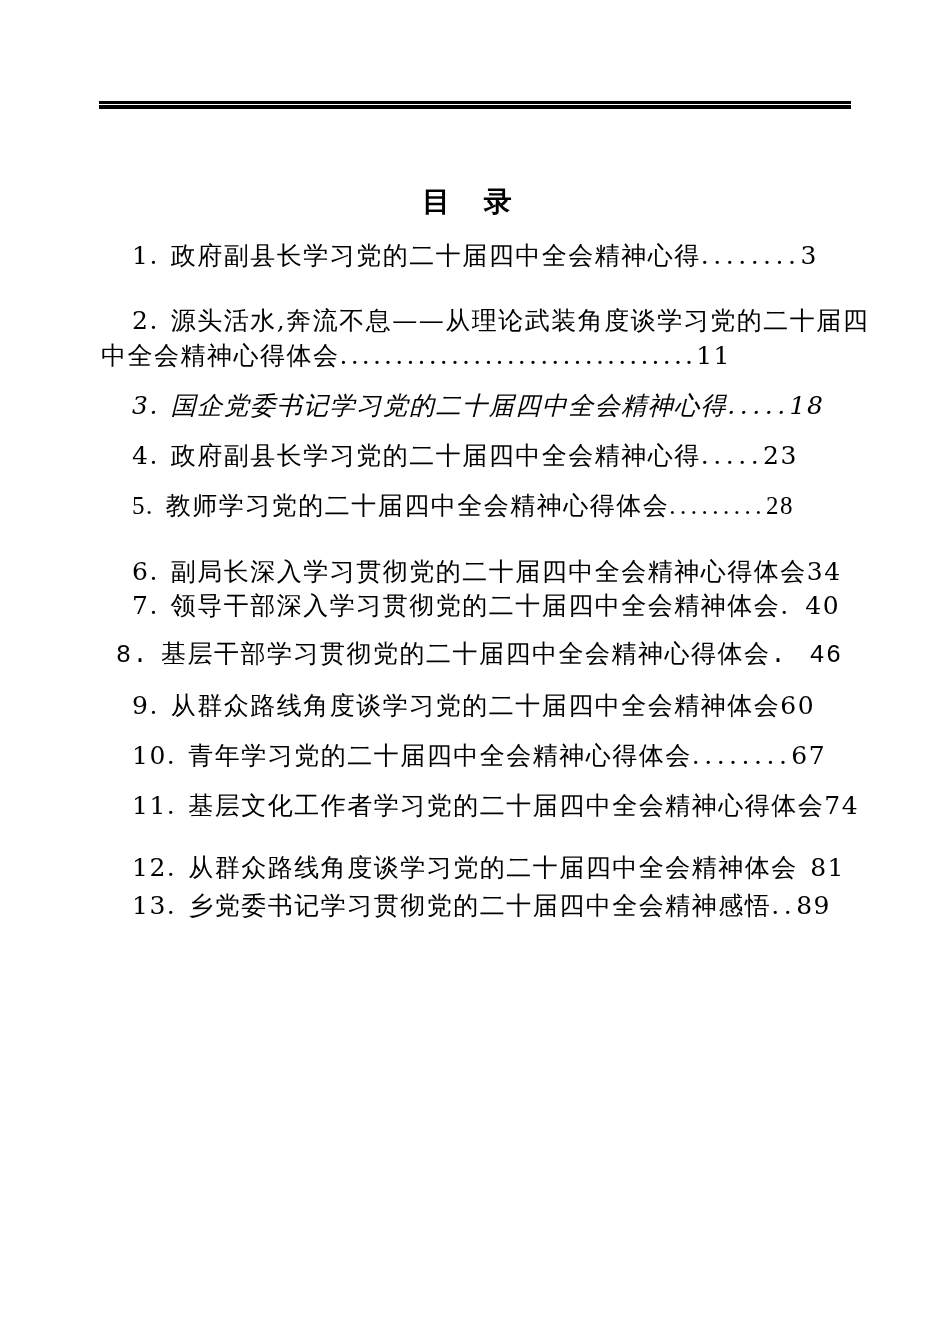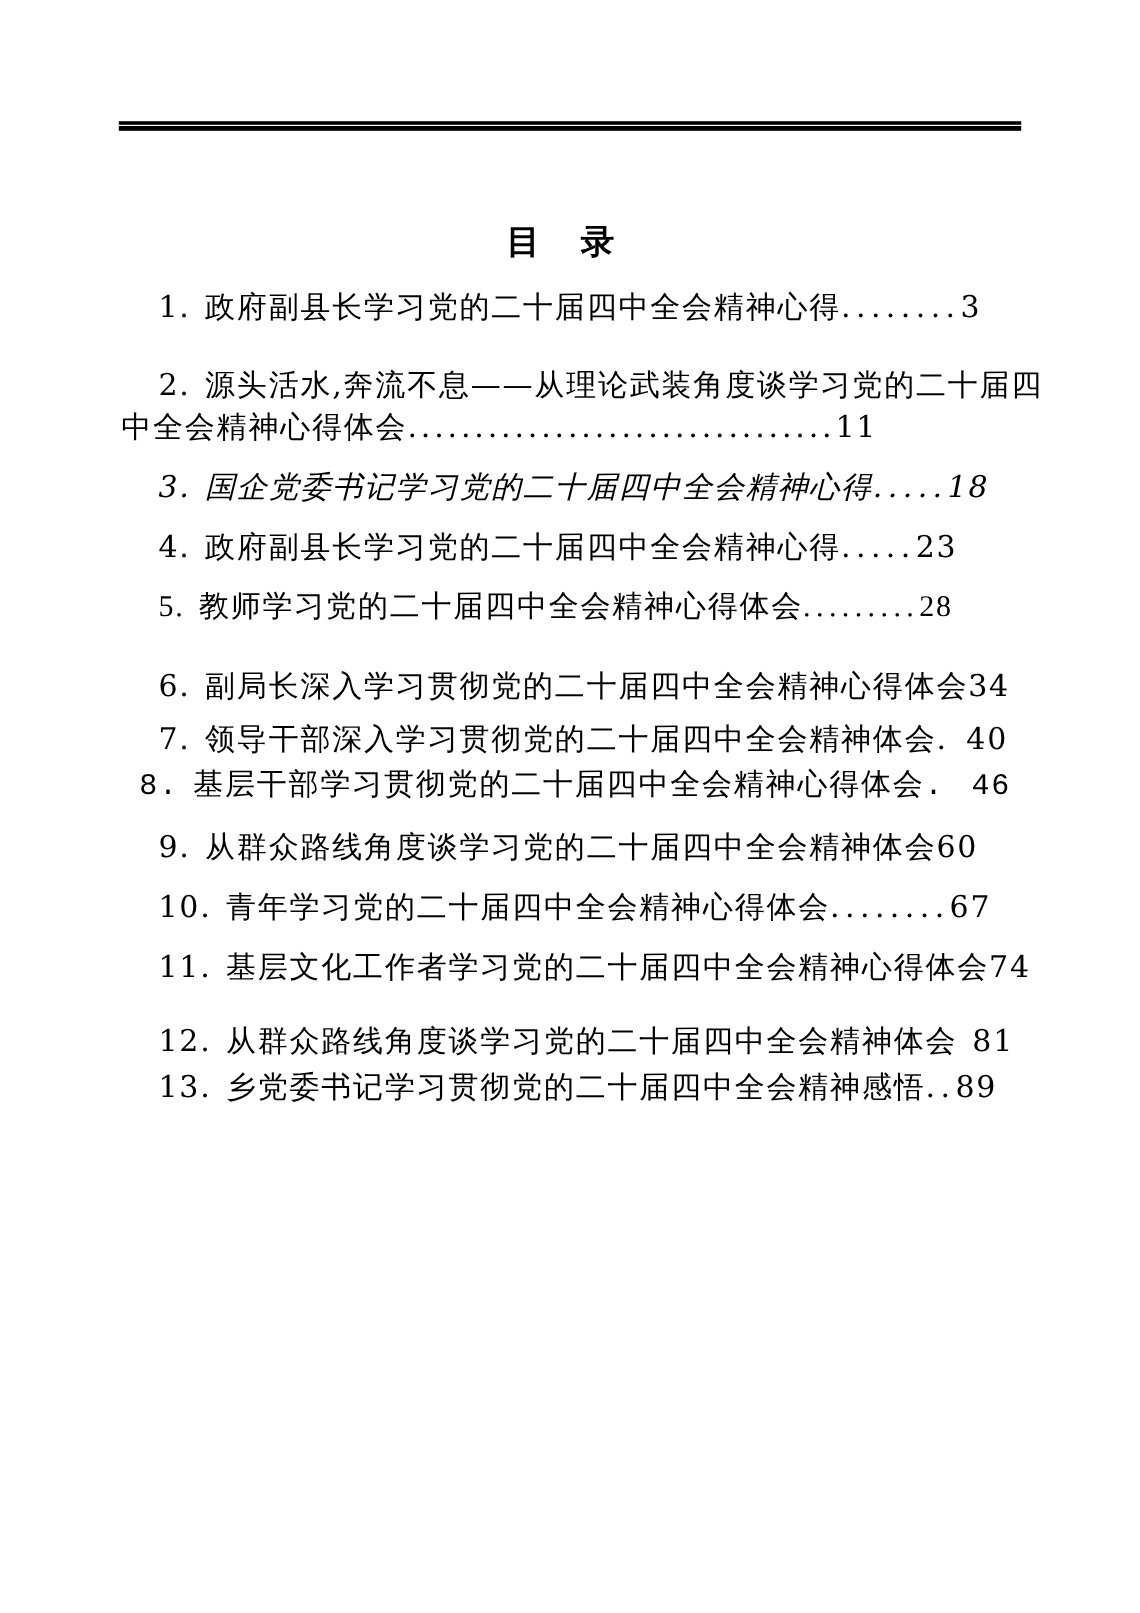--- a/index.html
+++ b/index.html
@@ -37,21 +37,21 @@
   </div>
   <div class="entry" style="left:132px; top:200px;">
     <span>4.</span><span class="gap"></span><span>政府副县长学习党的二十届四中全会精神心得</span><span class="dots">.....</span><span>23</span>
   </div>
   <div class="entry" style="left:132px; top:250px;font-family:Liberation Serif, serif;">
     <span>5.</span><span class="gap"></span><span>教师学习党的二十届四中全会精神心得体会</span><span class="dots">.........</span><span>28</span>
   </div>
   <div class="entry" style="left:132px; top:316px;">
     <span>6.</span><span class="gap"></span><span>副局长深入学习贯彻党的二十届四中全会精神心得体会</span><span class="dots"></span><span>34</span>
   </div>
-  <div class="entry" style="left:132px; top:360px;text-align:right;">
+  <div class="entry" style="left:132px; top:350px;text-align:right;">
     <span>7.</span><span class="gap"></span><span>领导干部深入学习贯彻党的二十届四中全会精神体会</span><span class="dots">. </span><span>40</span>
   </div>
   <div class="entry" style="left:116px; top:400px;font-family:Liberation Mono, monospace;">
     <span>8.</span><span class="gap"></span><span>基层干部学习贯彻党的二十届四中全会精神心得体会</span><span class="dots">. </span><span>46</span>
   </div>
   <div class="entry" style="left:132px; top:450px;">
     <span>9.</span><span class="gap"></span><span>从群众路线角度谈学习党的二十届四中全会精神体会</span><span class="dots"></span><span>60</span>
   </div>
   <div class="entry" style="left:132px; top:500px;">
     <span>10.</span><span class="gap"></span><span>青年学习党的二十届四中全会精神心得体会</span><span class="dots">........</span><span>67</span>

